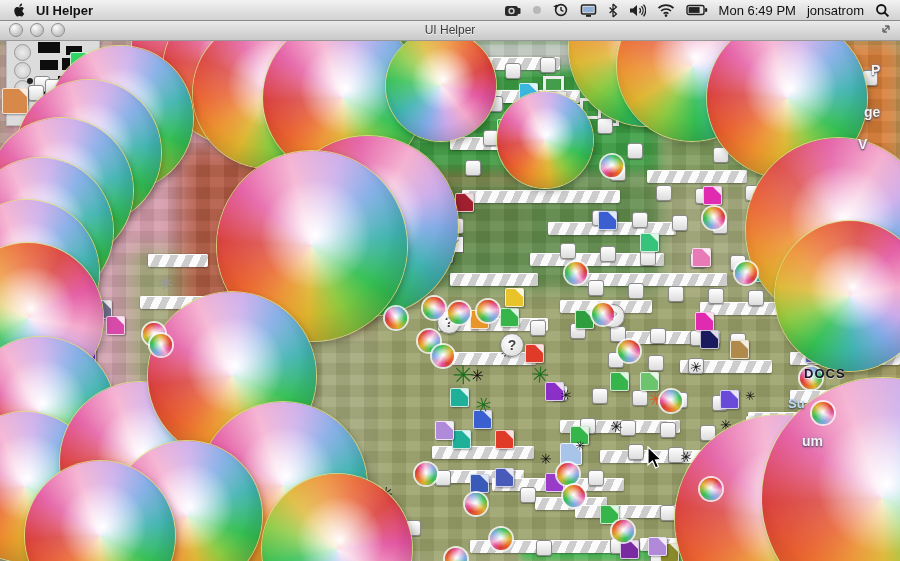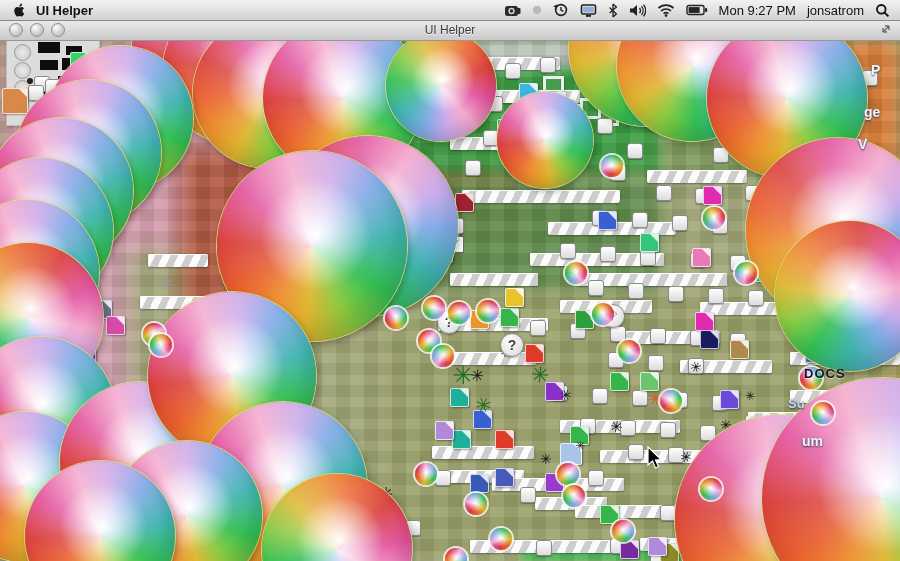--- a/index.html
+++ b/index.html
@@ -137,21 +137,21 @@
             <circle cx="9" cy="12.6" r="1.3" fill="#222"></circle>
           </svg>
       </span>
       <span class="sicon">
         <svg width="22" height="12" viewBox="0 0 22 12">
             <rect x="1" y="1.5" width="17" height="9" rx="2" fill="none" stroke="#222" stroke-width="1.4"></rect>
             <rect x="2.6" y="3.1" width="11" height="5.8" fill="#222"></rect>
             <rect x="19" y="4" width="2.2" height="4" rx="1" fill="#222"></rect>
           </svg>
       </span>
-      <span class="clock">Mon 9:27 PM</span>
+      <span class="clock">Mon 6:49 PM</span>
       <span class="user">jonsatrom</span>
       <span class="sicon">
         <svg width="15" height="15" viewBox="0 0 15 15">
             <circle cx="6.3" cy="6.3" r="4.3" fill="none" stroke="#111" stroke-width="1.8"></circle>
             <line x1="9.6" y1="9.6" x2="13.4" y2="13.4" stroke="#111" stroke-width="2"></line>
           </svg>
       </span>
     </div>
   </header>
 

